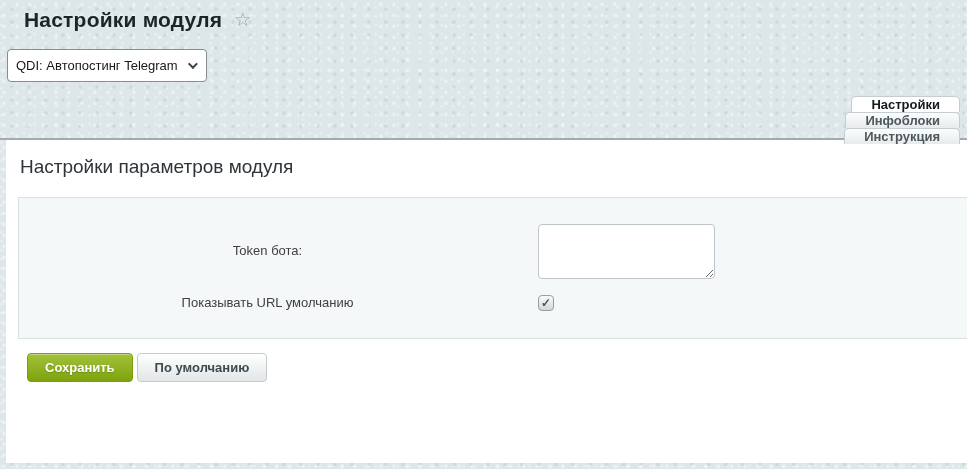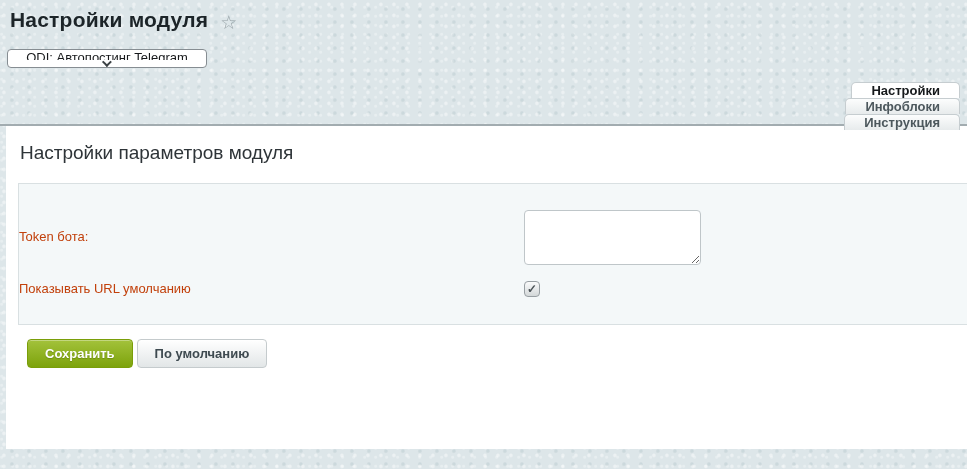--- a/index.html
+++ b/index.html
@@ -9,33 +9,33 @@
     background-color: #dde6e9;
     background-image:
       radial-gradient(circle at 30% 40%, rgba(255,255,255,0.45) 1px, rgba(255,255,255,0) 2.5px),
       radial-gradient(circle at 70% 70%, rgba(164,184,190,0.30) 1px, rgba(164,184,190,0) 2.5px),
       radial-gradient(circle at 15% 80%, rgba(255,255,255,0.30) 1px, rgba(255,255,255,0) 2px);
     background-size: 13px 11px, 17px 13px, 11px 9px;
   }
 
   
   .header { padding: 8px 0 0 7px; }
-  .page-title-row { display: flex; align-items: flex-end; margin-left: 3px; }
+  .page-title-row { display: flex; align-items: flex-start; margin-left: 17px; }
   .page-title {
     font-size: 21px; font-weight: bold; color: #1c2428; letter-spacing: 0.2px;
   }
   .fav-star {
     font-size: 19px; color: #96a1a6; margin-left: 12px; margin-top: 2px;
     cursor: pointer; line-height: 1;
   }
   .module-select {
-    margin-top: 17px; width: 200px; height: 19px;
+    margin-top: 17px; width: 200px; height: 33px;
     background: #ffffff; border: 1px solid #868d92; border-radius: 4px;
     display: flex; align-items: center; padding: 0 8px;
-    font-size: 13px; color: #16181a; cursor: pointer; position: relative; flex-direction: column;
+    font-size: 13px; color: #16181a; cursor: pointer; position: relative;
   }
   .module-select .select-value { flex: 1; white-space: nowrap; overflow: hidden; }
   .chevron {
     width: 7px; height: 7px; border-right: 2px solid #3c4245; border-bottom: 2px solid #3c4245;
     transform: rotate(45deg) translateY(-2px); margin-right: 3px; flex: 0 0 auto;
   }
 
   
   .tabstrip { margin-top: 14px; height: 44px; position: relative; display: flex; align-items: flex-end; padding-left: 8px; flex-direction: column; }
   .tab-baseline { position: absolute; left: 0; right: 0; bottom: 0; height: 2px; background: #a2acb0; }
@@ -61,22 +61,22 @@
 
   .form-box {
     margin: 19px 0 0 12px; background: #f4f8f9;
     border: 1px solid #d9e0e2; border-right: none;
     padding: 26px 0 27px 0;
   }
   .form-row { display: flex; align-items: center; }
   .form-row + .form-row { margin-top: 16px; }
   .form-row.cb-row + .form-row.cb-row { margin-top: 11px; }
   .field-label {
-    width: 497px; flex: 0 0 497px; text-align: left; padding-right: 0;
-    font-size: 13px; color: #c2410c; margin-right: 8px; line-height: 1.25;
+    width: 497px; flex: 0 0 497px; text-align: center; padding-right: 0;
+    font-size: 13px; color: #404040; margin-right: 22px; line-height: 1.25;
   }
   .token-textarea {
     width: 177px; height: 55px; resize: both;
     border: 1px solid #bfc6c9; border-radius: 4px; background: #ffffff;
     font-family: "Liberation Sans", sans-serif; font-size: 13px; color: #222;
     padding: 3px 5px; outline: none;
   }
   .chat-id-input {
     width: 370px; height: 24px;
     border: 1px solid #bfc6c9; border-radius: 4px; background: #ffffff;

